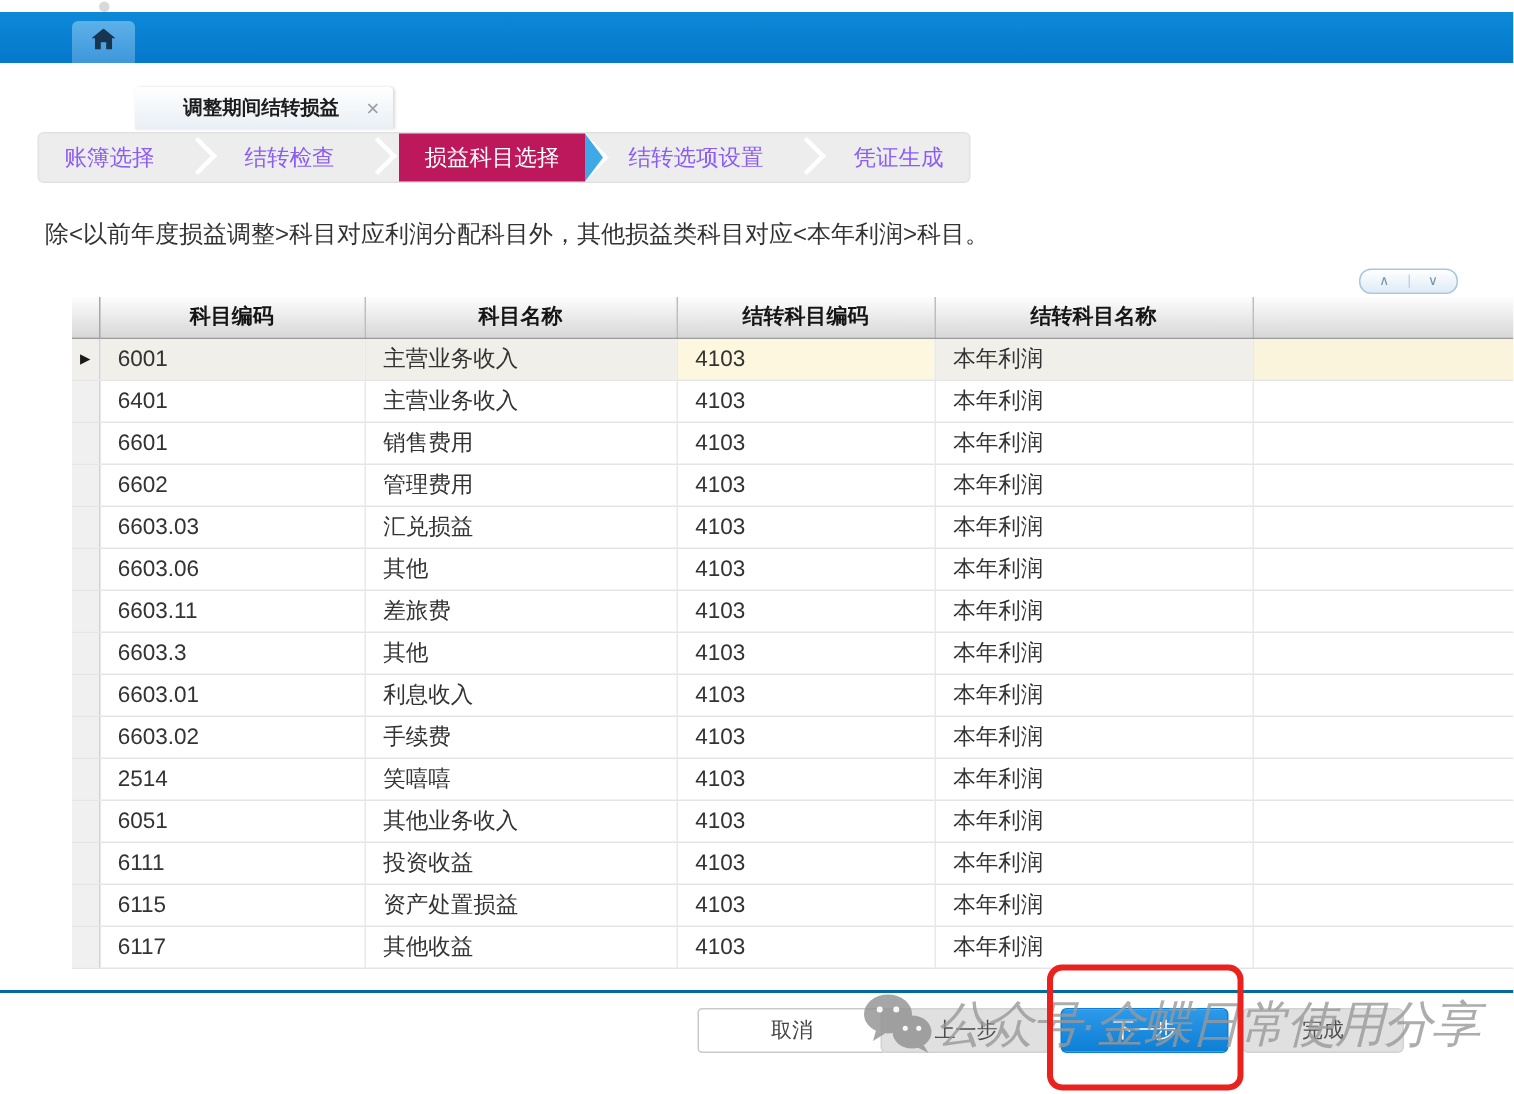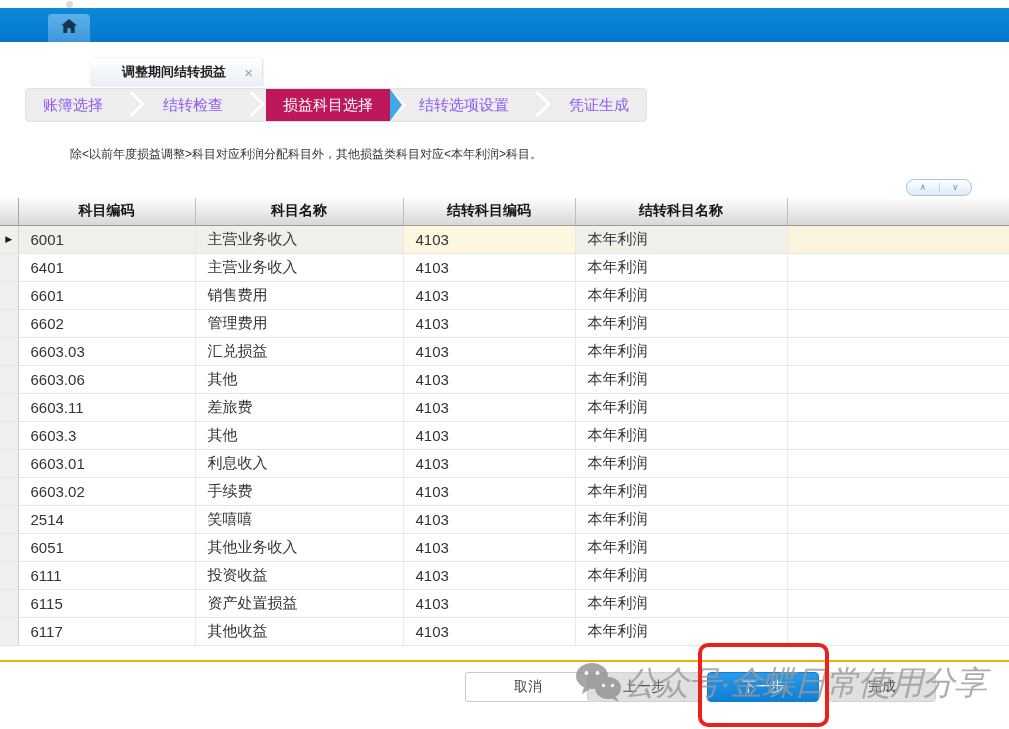--- a/index.html
+++ b/index.html
@@ -34,33 +34,33 @@
     border-top:3px solid #fff; border-right:3px solid #fff; transform:rotate(45deg); }
   .wsep.after-active { width:12px; }
   .wsep.after-active::before { display:none; }
   .wstep.active { background:#be185d; color:#fff; font-weight:normal; z-index:1; }
   .wstep.active::before { content:""; position:absolute; right:-16px; top:0; width:0; height:0;
     border-left:16px solid #fff; border-top:16px solid transparent; border-bottom:16px solid transparent; }
   .wstep.active::after { content:""; position:absolute; right:-12px; top:0; width:0; height:0;
     border-left:12px solid #3fa9e8; border-top:16px solid transparent; border-bottom:16px solid transparent; }
 
   
-  .description { position:absolute; left:30px; top:146px; font-size:12px; color:#333;margin-left:40px; }
+  .description { position:absolute; left:30px; top:146px; font-size:16px; color:#333; }
 
   
   .pager { position:absolute; left:906px; top:179px; width:66px; height:17px;
     border:1px solid #a9c6de; border-radius:8px;
     background:linear-gradient(#ffffff, #ddebf7); display:flex; overflow:hidden; }
   .pager .pbtn { flex:1; text-align:center; font-size:9px; line-height:15px;
     color:#7590a8; cursor:pointer; }
   .pager .pdiv { width:1px; background:#c3d4e2; margin:3px 0; }
 
   
   .table-wrap { position:absolute; left:0; top:198px; width:1009px; height:464px;
-    overflow:hidden; border-bottom:2px solid #eab308; }
+    overflow:hidden; border-bottom:2px solid #0369a1;padding-left:48px; }
   table { width:1009px; border-collapse:collapse; table-layout:fixed; }
   th { height:27px; font-size:14px; font-weight:bold; color:#151515;
     background:linear-gradient(#fdfdfd, #d7d7d7);
     border-bottom:1px solid #9c9c9c; border-right:1px solid #bdbdbd; }
   th.sel { border-right:1px solid #a8a8a8; }
   th.rest { border-right:none; }
   td { height:28px; font-size:15px; color:#333; padding:0 4px 0 12px;
     border-bottom:1px solid #e5e5e5; border-right:1px solid #e9e9e9;
     overflow:hidden; white-space:nowrap; background:#fff; }
   td.sel { background:#f0f0f0; border-right:1px solid #d2d2d2; padding:0; text-align:center;

